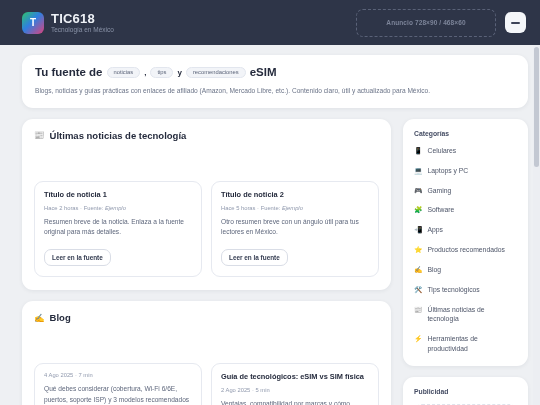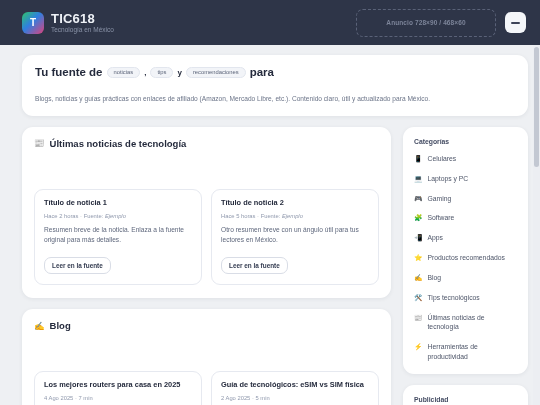--- a/index.html
+++ b/index.html
@@ -54,21 +54,21 @@
 
   .hero {
     background: #fff; border-radius: 11px;
     padding: 11px 13px 12px 13px;
     box-shadow: 0 1px 4px rgba(30,38,60,.07);
     margin-bottom: 11px;
   }
   .hero-title {
     font-size: 11.5px; font-weight: bold; color: #252b3d;
     display: flex; align-items: center; flex-wrap: wrap; gap: 4px;
-    margin-bottom: 16px;
+    margin-bottom: 8px;
   }
   .pill {
     display: inline-block;
     background: #f2f4f8; border: 1px solid #e2e6ee;
     border-radius: 20px; padding: 1.5px 6px;
     font-size: 5.8px; font-weight: normal; color: #5b6479;
     vertical-align: middle;
   }
   .hero-sep { font-size: 8px; color: #252b3d; font-weight: bold; }
   .hero-desc { font-size: 6.6px; color: #6b7488; line-height: 1.5; }
@@ -183,21 +183,21 @@
 <div class="page">
 
   <section class="hero">
     <h1 class="hero-title">
       <span>Tu fuente de</span>
       <span class="pill">noticias</span>
       <span class="hero-sep">,</span>
       <span class="pill">tips</span>
       <span class="hero-sep">y</span>
       <span class="pill">recomendaciones</span>
-      <span>para</span>
+      <span>eSIM</span>
     </h1>
     <p class="hero-desc">Blogs, noticias y guías prácticas con enlaces de afiliado (Amazon, Mercado Libre, etc.). Contenido claro, útil y actualizado para México.</p>
   </section>
 
   <div class="columns">
 
     <div class="col-main">
 
       <section class="card">
         <h2 class="section-title">
@@ -230,21 +230,20 @@
       </section>
 
       <section class="card">
         <h2 class="section-title">
           <span class="emoji">✍️</span>
           <span>Blog</span>
         </h2>
         <div class="grid2">
 
           <article class="tile">
-            <div class="tile-title">Los mejores routers para casa en 2025</div>
             <div class="tile-meta">4 Ago 2025 · 7 min</div>
             <div class="tile-body">Qué debes considerar (cobertura, Wi-Fi 6/6E, puertos, soporte ISP) y 3 modelos recomendados por presupuesto.</div>
             <button class="btn-gradient">Leer post</button>
           </article>
 
           <article class="tile">
             <div class="tile-title">Guía de tecnológicos: eSIM vs SIM física</div>
             <div class="tile-meta">2 Ago 2025 · 5 min</div>
             <div class="tile-body">Ventajas, compatibilidad por marcas y cómo activar en México sin dolores de cabeza.</div>
             <button class="btn-outline">Leer post</button>

